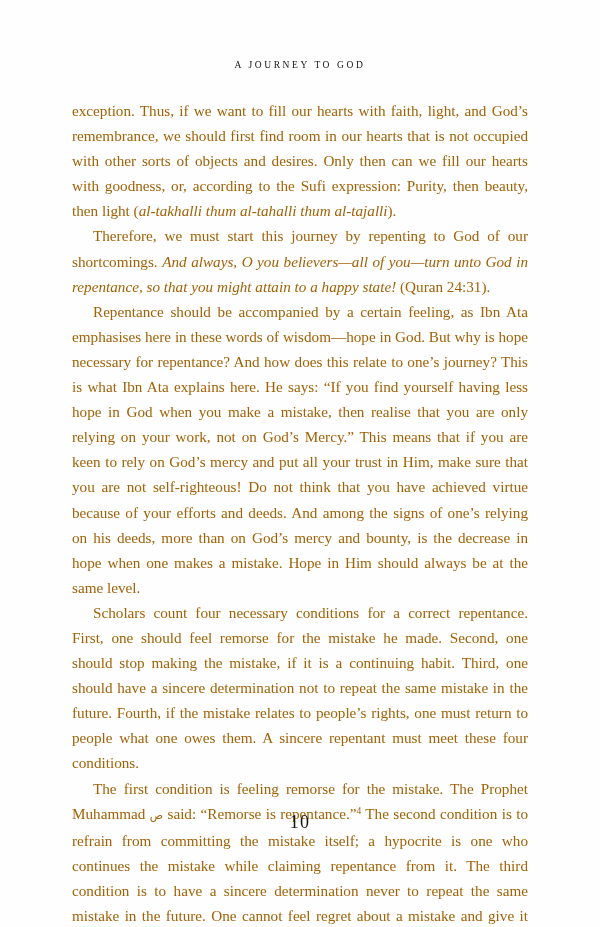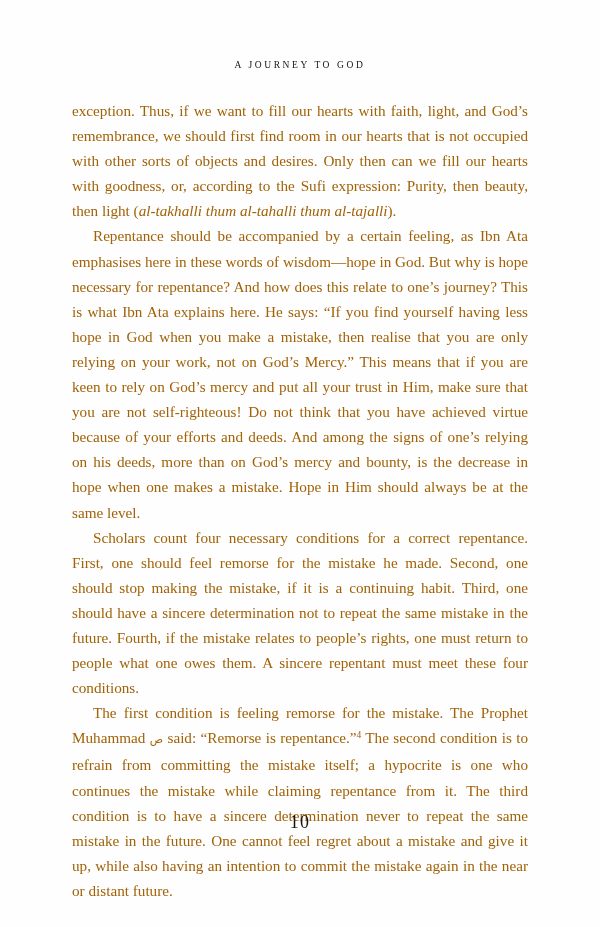--- a/index.html
+++ b/index.html
@@ -82,20 +82,23 @@
 <div class="page">
 
   <div class="running-head">A Journey to God</div>
 
   <div class="body-block">
 
     <p>
       <span>exception. Thus, if we want to fill our hearts with faith, light, and God’s remembrance, we should first find room in our hearts that is not occupied with other sorts of objects and desires. Only then can we fill our hearts with goodness, or, according to the Sufi expression: Purity, then beauty, then light (</span><span class="it">al-takhalli thum al-tahalli thum al-tajalli</span><span>).</span>
     </p>
 
+    <p>
+      <span>Therefore, we must start this journey by repenting to God of our shortcomings. </span><span class="it">And always, O you believers—all of you—turn unto God in repentance, so that you might attain to a happy state!</span><span> (Quran 24:31).</span>
+    </p>
 
     <p>
       <span>Repentance should be accompanied by a certain feeling, as Ibn Ata emphasises here in these words of wisdom—hope in God. But why is hope necessary for repentance? And how does this relate to one’s journey? This is what Ibn Ata explains here. He says: “If you find yourself having less hope in God when you make a mistake, then realise that you are only relying on your work, not on God’s Mercy.” This means that if you are keen to rely on God’s mercy and put all your trust in Him, make sure that you are not self-righteous! Do not think that you have achieved virtue because of your efforts and deeds. And among the signs of one’s relying on his deeds, more than on God’s mercy and bounty, is the decrease in hope when one makes a mistake. Hope in Him should always be at the same level.</span>
     </p>
 
     <p>
       <span>Scholars count four necessary conditions for a correct repentance. First, one should feel remorse for the mistake he made. Second, one should stop making the mistake, if it is a continuing habit. Third, one should have a sincere determination not to repeat the same mistake in the future. Fourth, if the mistake relates to people’s rights, one must return to people what one owes them. A sincere repentant must meet these four conditions.</span>
     </p>
 
     <p>

